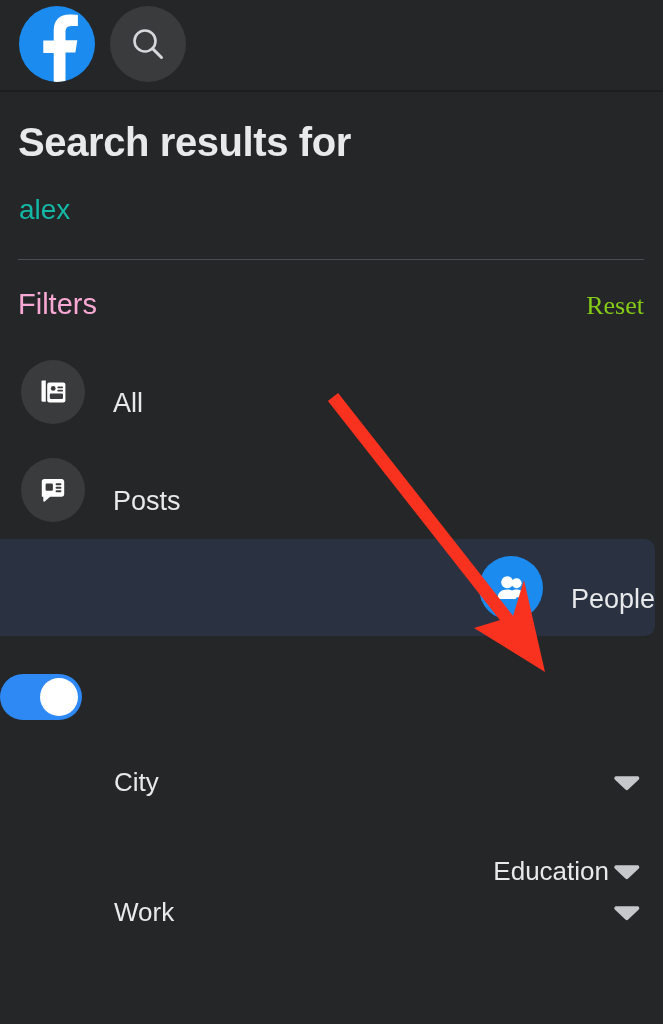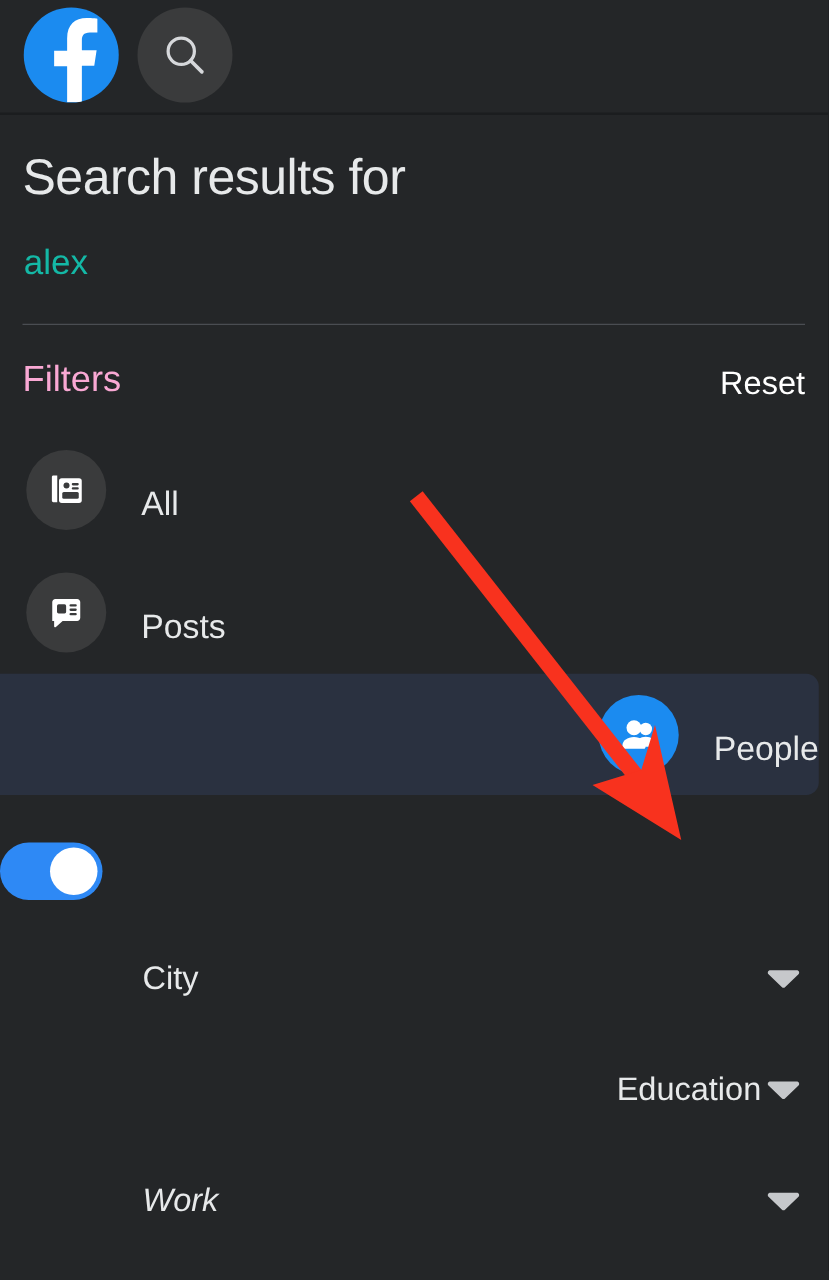--- a/index.html
+++ b/index.html
@@ -48,21 +48,21 @@
     align-items: center;
     justify-content: center;
   }
   .search-btn svg { display: block; }
 
   
   .page-title {
     position: absolute;
     left: 18px; top: 122px;
     font-size: 40px;
-    font-weight: normal;
+    font-weight: bold;
     color: #e7e9ea;
     letter-spacing: -0.4px;
     line-height: 1;
   }
   .query-text {
     position: absolute;
     left: 19px; top: 196px;
     font-size: 28px;
     color: #14b8a6;
     line-height: 1;
@@ -81,23 +81,24 @@
     left: 18px; top: 290px;
     font-size: 29px;
     font-weight: normal;
     color: #f9a8d4;
     line-height: 1;
   }
   .reset-link {
     position: absolute;
     right: 19px; top: 293px;
     font-size: 26px;
-    color: #ffffff;
-    line-height: 1;
-    cursor: pointer;
+    color: #84cc16;
+    line-height: 1;
+    cursor: pointer;
+    font-family: Liberation Serif, serif;
   }
 
   
   .cat-row {
     position: absolute;
     left: 0;
     width: 655px;
     height: 97px;
     display: flex;
     align-items: center;
@@ -270,21 +271,21 @@
 
   <div class="sub-row" style="top:826px;text-align:right;">
     <span class="sub-label">Education</span>
     <span class="caret">
       <svg width="32" height="32" viewBox="0 0 32 32" aria-hidden="true">
         <path d="M4.6 10.2h22.8c1.7 0 2.6 2 1.4 3.2l-10.6 10.2a2 2 0 0 1-2.8 0L4.8 13.4c-1.2-1.2-.3-3.2 1.4-3.2z" fill="#c6c8cb"></path>
       </svg>
     </span>
   </div>
 
-  <div class="sub-row" style="top:915px;font-style:italic;">
+  <div class="sub-row" style="top:867px;">
     <span class="sub-label">Work</span>
     <span class="caret">
       <svg width="32" height="32" viewBox="0 0 32 32" aria-hidden="true">
         <path d="M4.6 10.2h22.8c1.7 0 2.6 2 1.4 3.2l-10.6 10.2a2 2 0 0 1-2.8 0L4.8 13.4c-1.2-1.2-.3-3.2 1.4-3.2z" fill="#c6c8cb"></path>
       </svg>
     </span>
   </div>
 
   <svg class="annotation-arrow" viewBox="0 0 663 1024">
     <line x1="333" y1="397" x2="512" y2="625" stroke="#f8321e" stroke-width="13" stroke-linecap="butt"></line>

